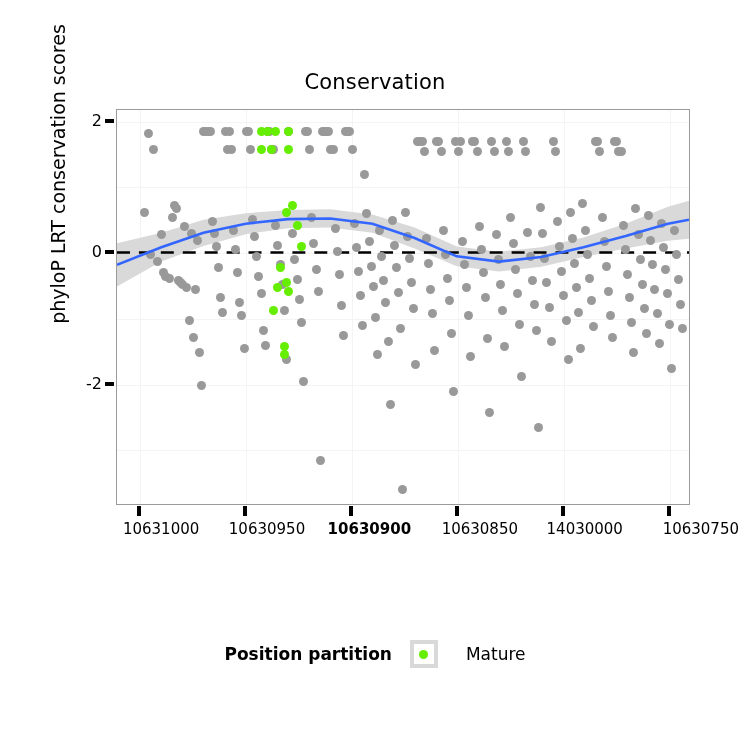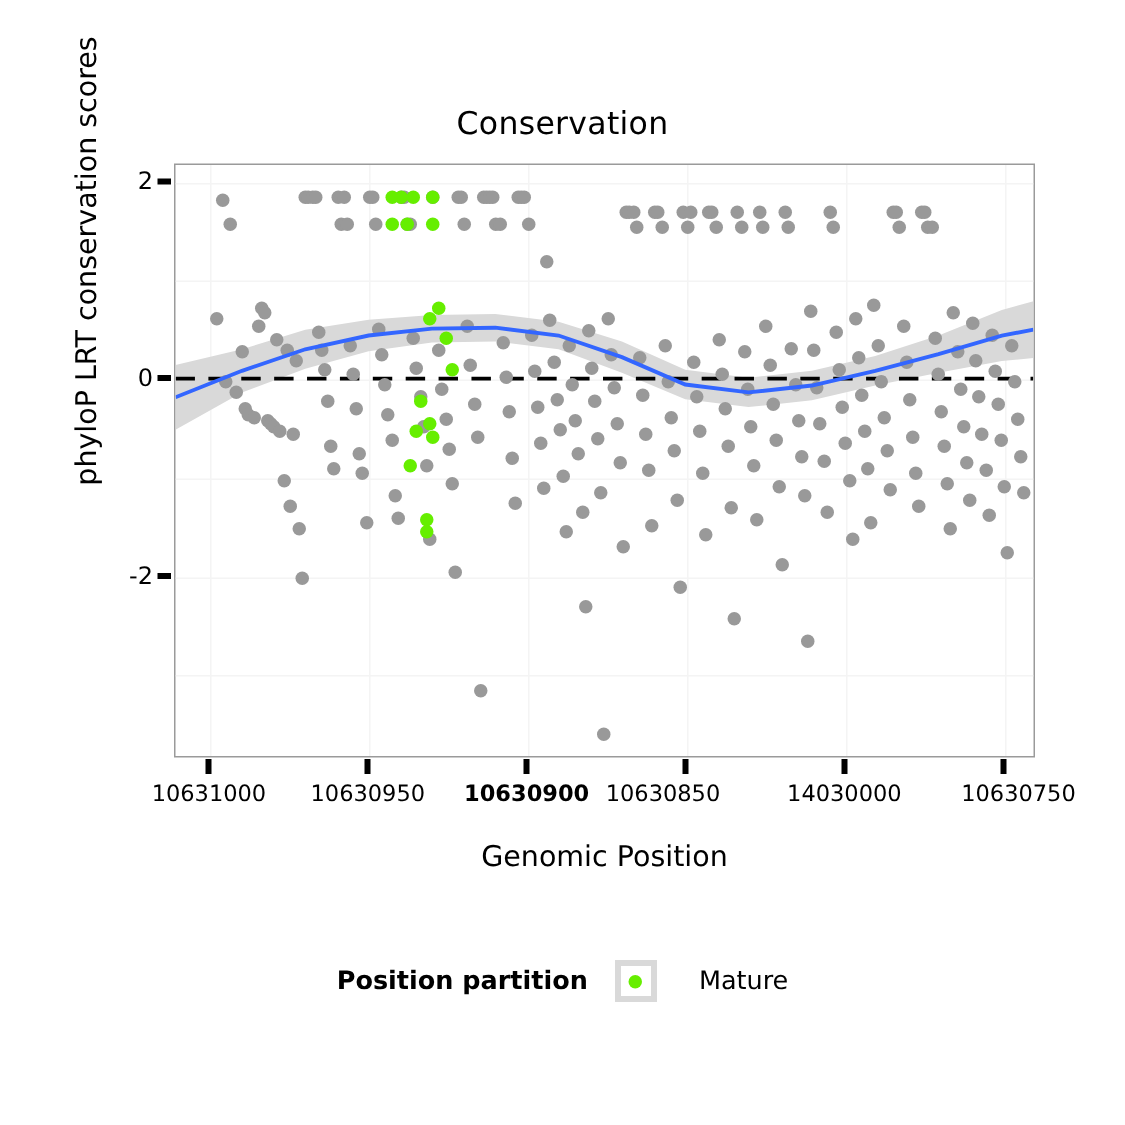--- a/index.html
+++ b/index.html
@@ -57,21 +57,21 @@
     width:9px;height:9px;border-radius:50%;
     margin-left:-4.5px;margin-top:-4.5px;
   }
   .pt.other{background:#999999;}
   .pt.mature{background:#66ee00;}
 
   
   .ytick-mark{position:absolute;width:9px;height:4px;background:#000;left:-11px;margin-top:-2px;}
   .ytick-text{position:absolute;left:-38px;width:24px;text-align:right;font-size:16px;color:#000;margin-top:-10px;}
   .xtick-mark{position:absolute;top:0;width:4px;height:10px;background:#000;margin-left:-2px;}
-  .xtick-text{position:absolute;top:14px;width:120px;margin-left:-60px;text-align:center;font-size:15px;color:#000;}
+  .xtick-text{position:absolute;top:14px;width:120px;margin-left:-60px;text-align:right;font-size:15px;color:#000;}
   .xaxis{position:absolute;left:116px;top:506px;width:574px;height:40px;}
   .yaxis{position:absolute;left:116px;top:109px;width:0;height:396px;}
 
   
   .legend{
     position:absolute;left:0;top:640px;width:750px;
     display:flex;align-items:center;justify-content:center;gap:10px;
   }
   .legend-title{font-size:17px;font-weight:bold;color:#000;margin-right:8px;}
   .legend-key{
@@ -401,28 +401,27 @@
       <div class="ytick-text" style="top: 274.507px;">-2</div>
     </div>
   <div class="xaxis" id="xaxis">
       <div class="xtick-mark" style="left: 23.2989px;"></div>
       <div class="xtick-text" style="left: 23.2989px;">10631000</div>
       <div class="xtick-mark" style="left: 129.203px;"></div>
       <div class="xtick-text" style="left: 129.203px;">10630950</div>
       <div class="xtick-mark" style="left: 235.107px;"></div>
       <div class="xtick-text" style="left: 235.107px; font-weight: bold;">10630900</div>
       <div class="xtick-mark" style="left: 341.011px;"></div>
-      <div class="xtick-text" style="left: 326px;">10630850</div>
+      <div class="xtick-text" style="left: 342px;">10630850</div>
       <div class="xtick-mark" style="left: 446.915px;"></div>
       <div class="xtick-text" style="left: 446.915px;">14030000</div>
       <div class="xtick-mark" style="left: 552.819px;"></div>
       <div class="xtick-text" style="left: 563px;">10630750</div>
     </div>
 
-  <div class="xlab">Genomic Position</div>
 
   <div class="legend">
     <span class="legend-title">Position partition</span>
     <span class="legend-key">
       <span class="legend-key-inner">
         <span class="legend-dot"></span>
       </span>
     </span>
     <span class="legend-label">Mature</span>
   </div>

